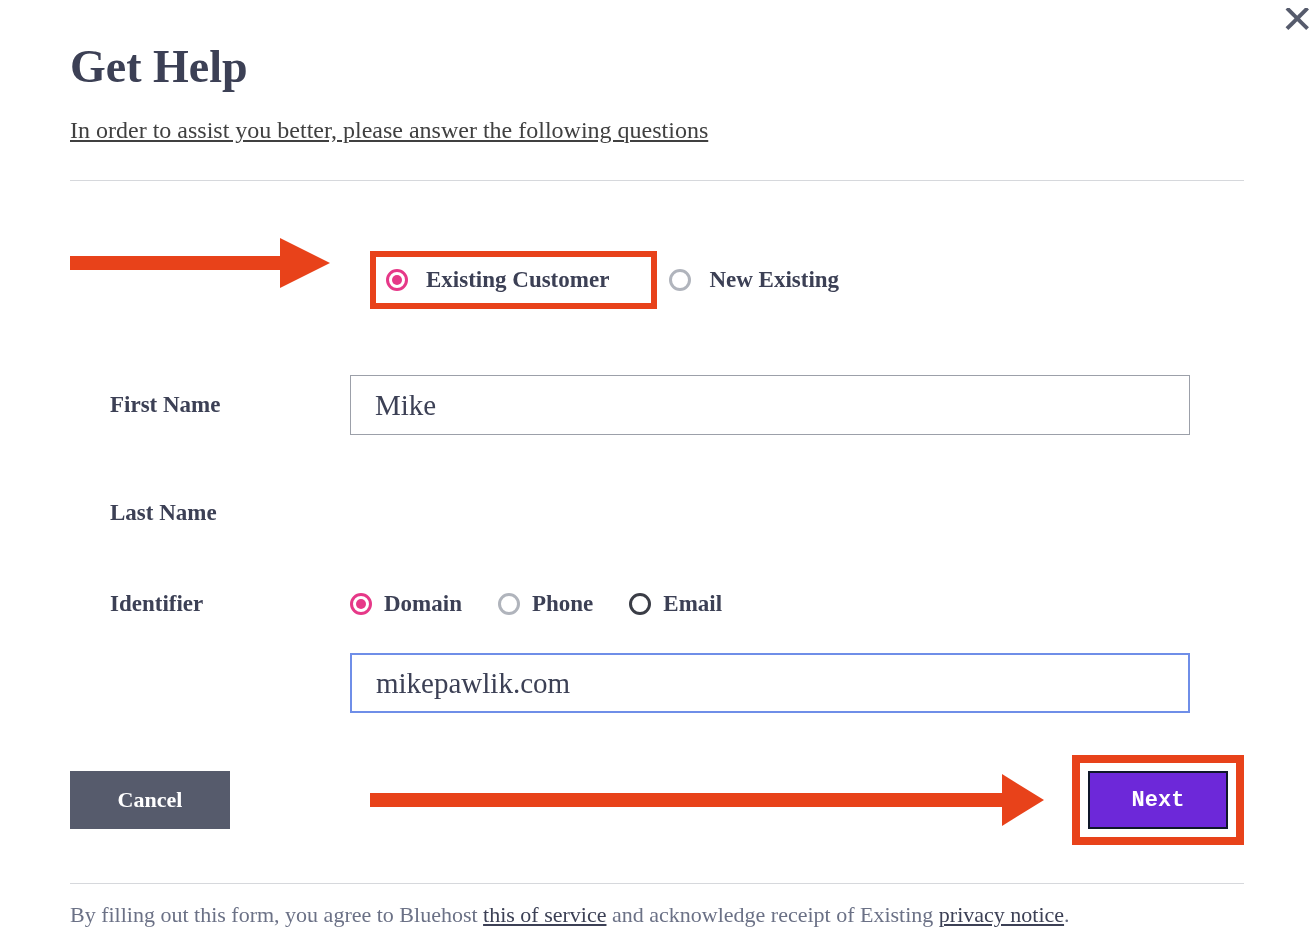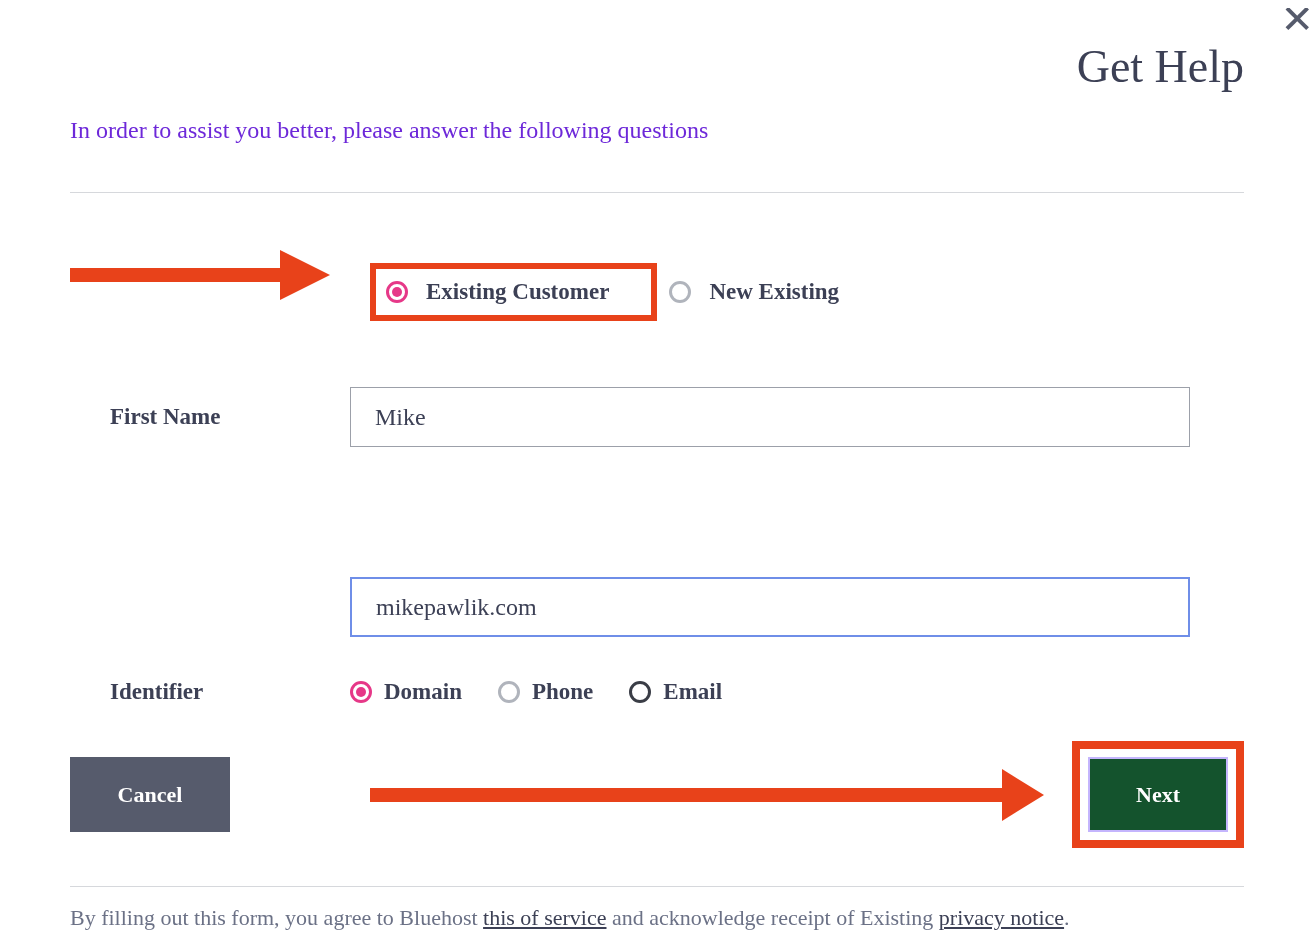--- a/index.html
+++ b/index.html
@@ -1,41 +1,41 @@
 <!DOCTYPE html>
 <html><head>
   <meta charset="utf-8">
   <style>
     * { box-sizing: border-box; margin: 0; padding: 0; }
     body { font-family: Georgia, 'Times New Roman', serif; background: #fff; width: 1314px; height: 946px; position: relative; }
     .modal { padding: 40px 70px; position: relative; }
     .close-btn { position: absolute; top: 8px; right: 0px; font-size: 40px; color: #565b6c; cursor: pointer; line-height: 0.6; overflow: hidden; }
-    h1 { font-size: 46px; font-weight: normal; color: #3c4055; margin-bottom: 24px; text-align: right; }
-    .subtitle { font-size: 24px; color: #6d28d9; margin-bottom: 48px; }
+    h1 { font-size: 46px; font-weight: bold; color: #3c4055; margin-bottom: 24px; }
+    .subtitle { font-size: 24px; color: #404040; margin-bottom: 36px; text-decoration: underline; }
     hr.divider { border: none; border-top: 1px solid #d6d8dc; margin-bottom: 70px; }
     hr.divider2 { border: none; border-top: 1px solid #d6d8dc; margin-top: 38px; margin-bottom: 18px;}
     .form-area { padding-left: 40px; }
     .customer-type-row { display: flex; align-items: center; margin-bottom: 66px; position: relative; }
     .radio-group { display: inline-flex; align-items: center; margin-right: 28px; cursor: pointer; }
     .radio-btn { width: 22px; height: 22px; border-radius: 50%; border: 3px solid #b0b4bc; margin-right: 18px; display: inline-flex; align-items: center; justify-content: center; background:#fff; }
     .radio-btn.selected { border-color: #e63888; }
     .radio-btn.selected::after { content:""; width:10px; height:10px; background:#e63888; border-radius:50%; display:block; }
     .radio-btn.dark { border-color: #3a3d46; }
     .radio-label { font-size: 23px; font-weight: bold; color: #3c4055; }
     .highlight-box { border: 6px solid #e8421a; padding: 10px 14px 10px 10px; display:inline-flex; align-items:center; position:relative;justify-content:flex-end; }
     .arrow-right { position:absolute; left:-260px; top:50%; transform:translateY(-50%); }
     .field-row { display:flex; align-items:center; margin-bottom: 65px; }
     .field-label { width: 240px; font-size:23px; font-weight:bold; color:#3c4055; }
-    .text-input { flex: 1; max-width: 840px; height: 60px; border: 1px solid #9ca0a9; font-size: 24px; padding: 0 24px; color:#3c4055; font-family: Georgia, serif; }
+    .text-input { flex: 1; max-width: 840px; height: 60px; border: 1px solid #9ca0a9; font-size: 29px; padding: 0 24px; color:#3c4055; font-family: Georgia, serif; }
     .text-input.active { border: 2px solid #6f8ee8; outline: none; }
     .identifier-radios { display:flex; gap: 36px; align-items:center; }
     .button-row { display:flex; align-items:center; justify-content:space-between; position:relative; }
-    .btn { height: 75px; padding: 6px 30px; font-size: 22px; font-weight:bold; border:none; cursor:pointer; font-family: inherit; }
+    .btn { height: 58px; padding: 6px 30px; font-size: 22px; font-weight:bold; border:none; cursor:pointer; font-family: inherit; }
     .btn-cancel { background:#565b6c; color:#fff; width:160px; }
-    .btn-next { background:#14532d; color:#fff; width:140px; border:2px solid #c4b5fd; }
+    .btn-next { background:#6d28d9; color:#fff; width:140px; border:2px solid #0f172a;font-family:Liberation Mono, monospace; }
     .next-highlight { border:8px solid #e8421a; padding:8px; display:inline-block; }
     .long-arrow { position:absolute; left:300px; right:200px; top:50%; transform:translateY(-50%); display:flex; align-items:center; }
     .long-arrow-line { height:14px; background:#e8421a; flex:1; }
     .long-arrow-head { width:0; height:0; border-top:26px solid transparent; border-bottom:26px solid transparent; border-left:42px solid #e8421a; }
     .disclaimer { font-size: 22px; color:#6b7186; }
     .disclaimer a { color:#3c4055; text-decoration: underline; }
   </style>
 </head>
 <body>
 
@@ -64,43 +64,44 @@
         <span class="radio-label">New Existing</span>
       </label>
     </div>
 
     <div class="field-row">
       <div class="field-label">First Name</div>
       <input class="text-input" type="text" value="Mike" style="">
     </div>
 
     <div class="field-row">
-    </div>
-
-    <div class="field-row" style="margin-bottom:42px;">
-      <div class="field-label"></div>
-      <input class="text-input active" type="text" value="mikepawlik.com" style="">
+      <div class="field-label">Last Name</div>
     </div>
 
     <div class="field-row" style="margin-bottom:36px;">
       <div class="field-label">Identifier</div>
       <div class="identifier-radios">
         <label class="radio-group" style="margin-right:0;">
           <span class="radio-btn selected" style="margin-right:12px;"></span>
           <span class="radio-label">Domain</span>
         </label>
         <label class="radio-group" style="margin-right:0;">
           <span class="radio-btn" style="margin-right:12px;"></span>
           <span class="radio-label">Phone</span>
         </label>
         <label class="radio-group" style="margin-right:0;">
           <span class="radio-btn dark" style="margin-right:12px;"></span>
           <span class="radio-label">Email</span>
         </label>
       </div>
+    </div>
+
+    <div class="field-row" style="margin-bottom:42px;">
+      <div class="field-label"></div>
+      <input class="text-input active" type="text" value="mikepawlik.com" style="">
     </div>
 
   </div>
 
   <div class="button-row">
     <button class="btn btn-cancel">Cancel</button>
     <div class="long-arrow">
       <div class="long-arrow-line"></div>
       <div class="long-arrow-head"></div>
     </div>

